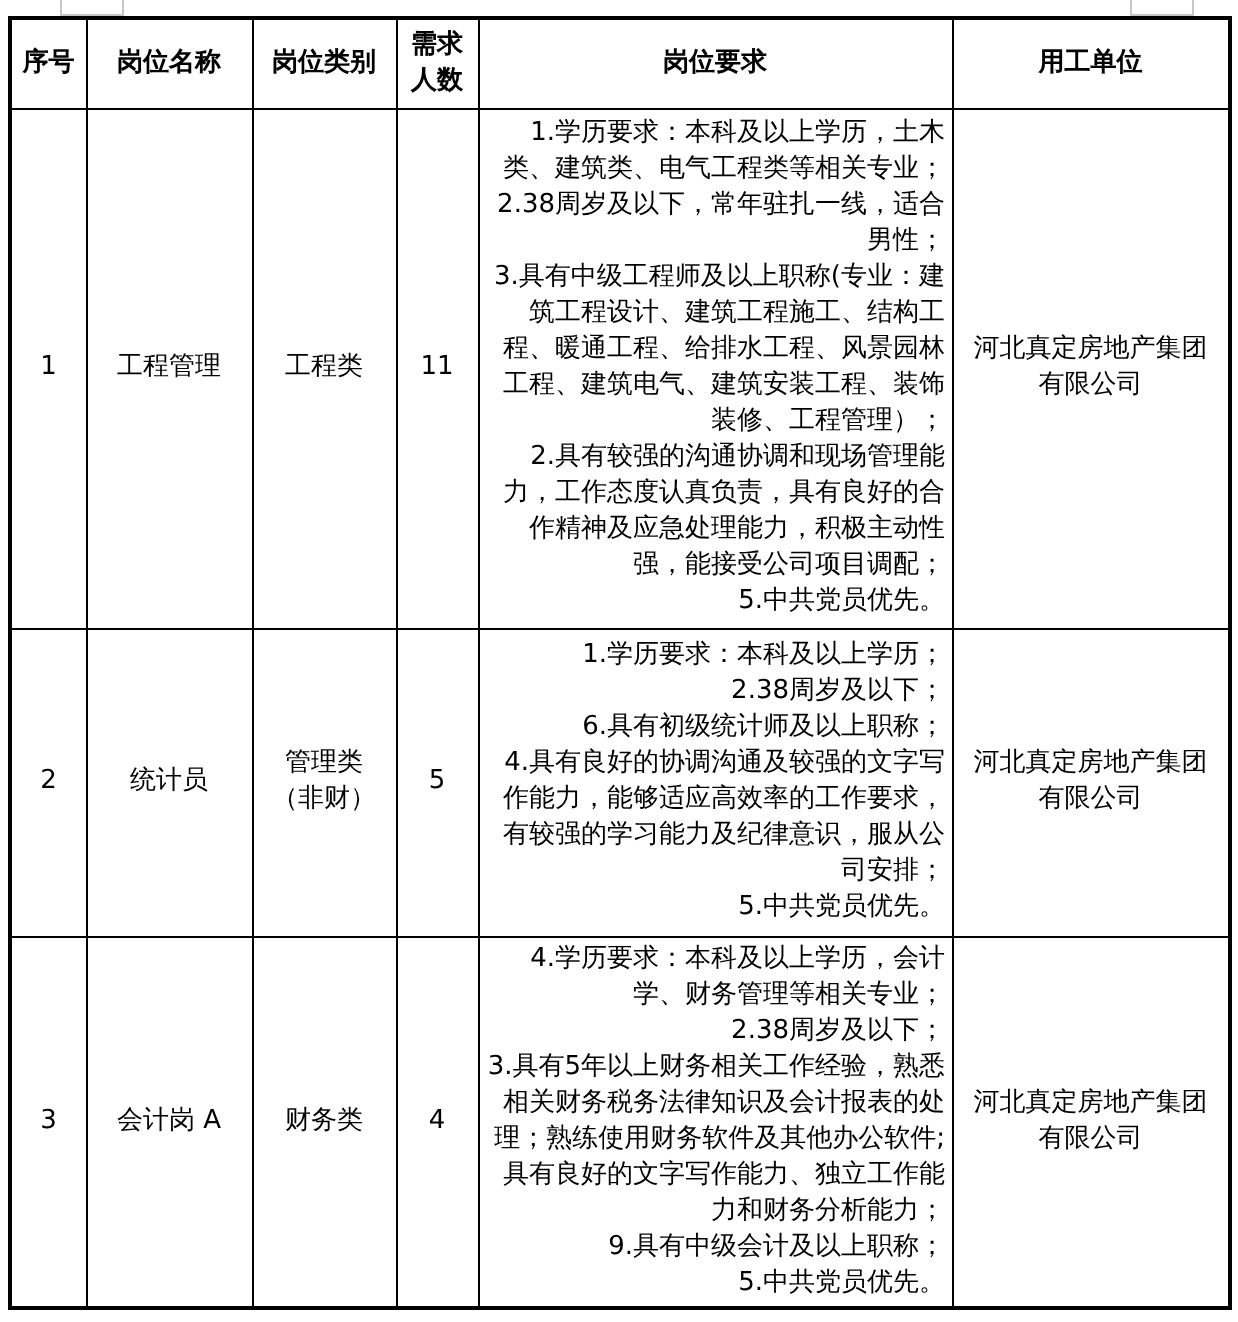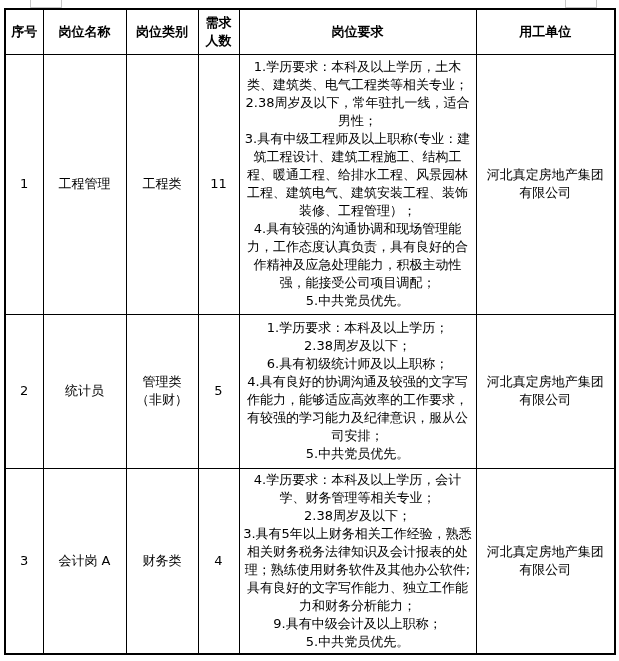--- a/index.html
+++ b/index.html
@@ -44,21 +44,21 @@
     font-weight: bold;
     text-align: center;
     vertical-align: middle;
   }
   .cell-center {
     text-align: center;
     vertical-align: middle;
   }
   .pre-line { white-space: pre-line; }
   .cell-req {
-    text-align: center;
+    text-align: right;
     vertical-align: middle;
     padding: 3px 4px 3px 6px;
   }
   .req-item { margin: 0; }
   tr.r-header { height: 45px; margin-left: 48px; }
   tr.r-1 { height: 260px; }
   tr.r-2 { height: 154px; }
   tr.r-3 { height: 186px; }
   col.c-no { width: 38px; }
   col.c-name { width: 83px; }
@@ -94,21 +94,21 @@
 
     <tr class="r-1">
       <td class="cell-center">1</td>
       <td class="cell-center">工程管理</td>
       <td class="cell-center pre-line">工程类</td>
       <td class="cell-center">11</td>
       <td class="cell-req">
         <div class="req-item">1.学历要求：本科及以上学历，土木类、建筑类、电气工程类等相关专业；</div>
         <div class="req-item">2.38周岁及以下，常年驻扎一线，适合男性；</div>
         <div class="req-item">3.具有中级工程师及以上职称(专业：建筑工程设计、建筑工程施工、结构工程、暖通工程、给排水工程、风景园林工程、建筑电气、建筑安装工程、装饰装修、工程管理）；</div>
-        <div class="req-item">4.具有较强的沟通协调和现场管理能力，工作态度认真负责，具有良好的合作精神及应急处理能力，积极主动性强，能接受公司项目调配；</div>
+        <div class="req-item">2.具有较强的沟通协调和现场管理能力，工作态度认真负责，具有良好的合作精神及应急处理能力，积极主动性强，能接受公司项目调配；</div>
         <div class="req-item">5.中共党员优先。</div>
       </td>
       <td class="cell-center pre-line">河北真定房地产集团
 有限公司</td>
     </tr>
 
     <tr class="r-2">
       <td class="cell-center">2</td>
       <td class="cell-center">统计员</td>
       <td class="cell-center pre-line">管理类

